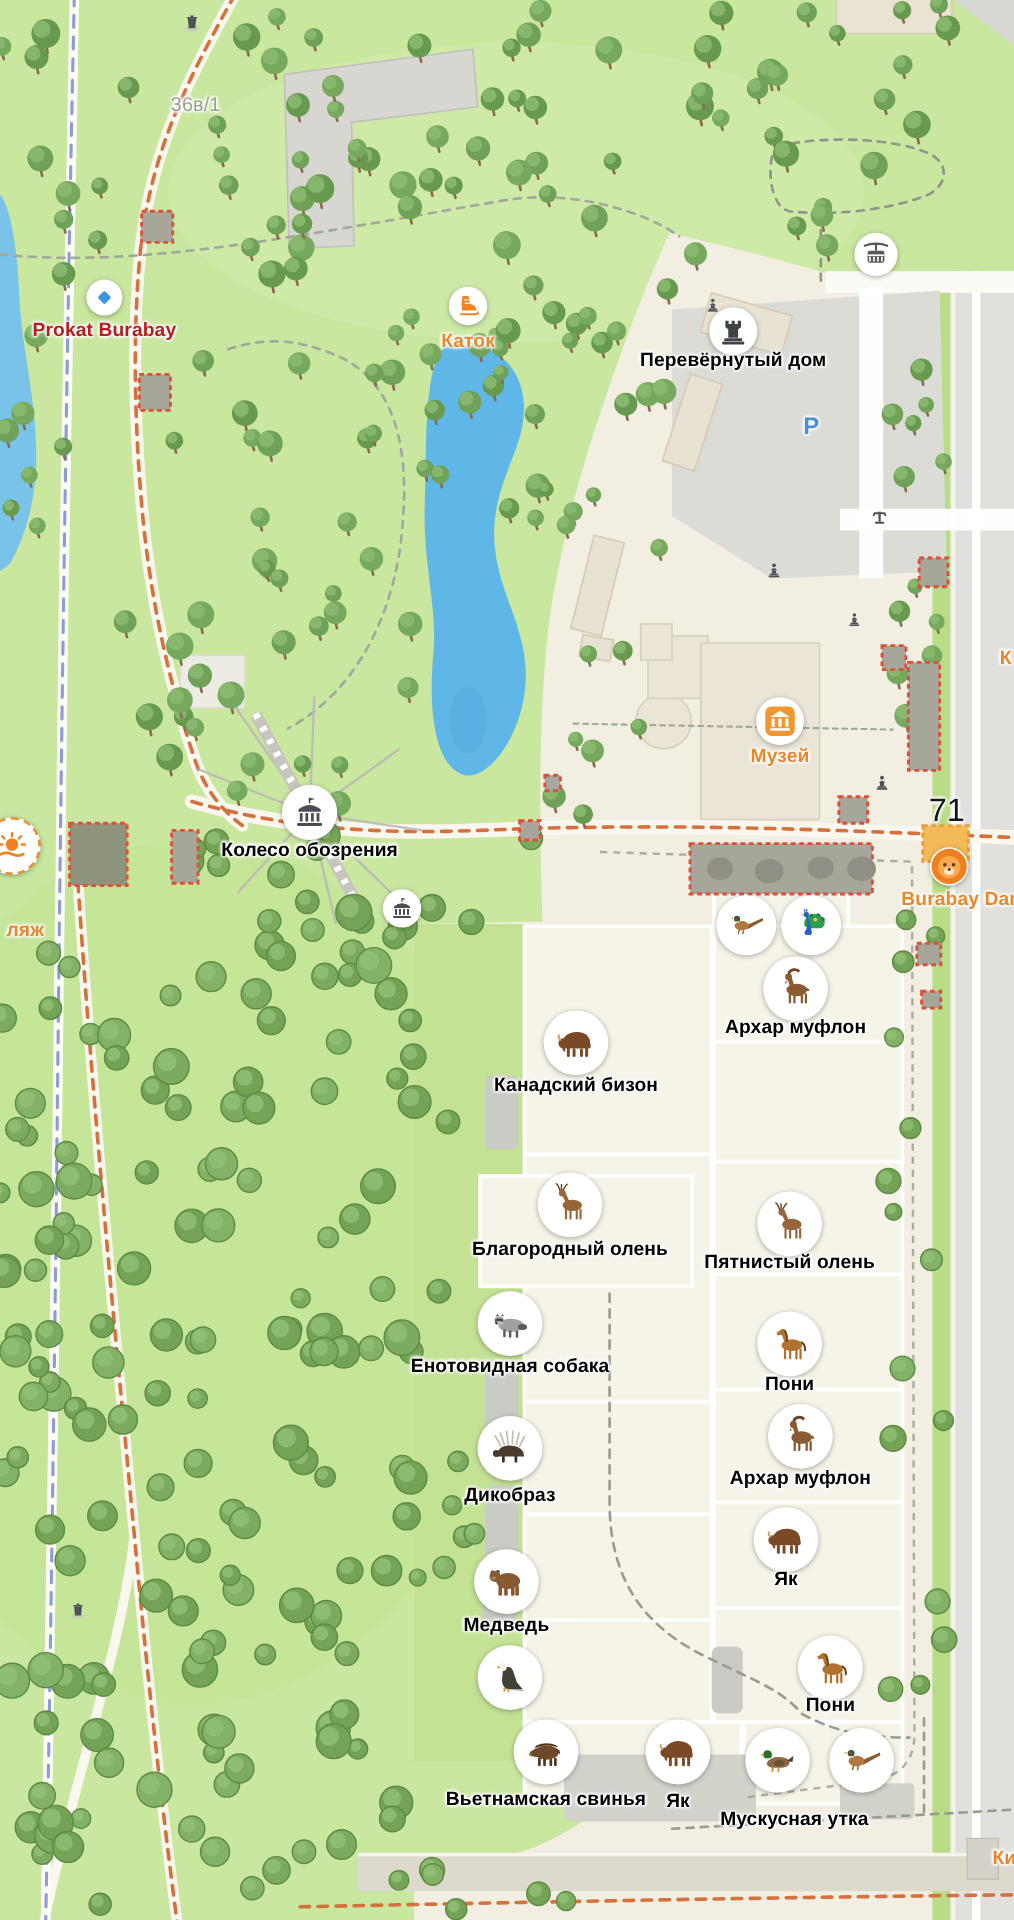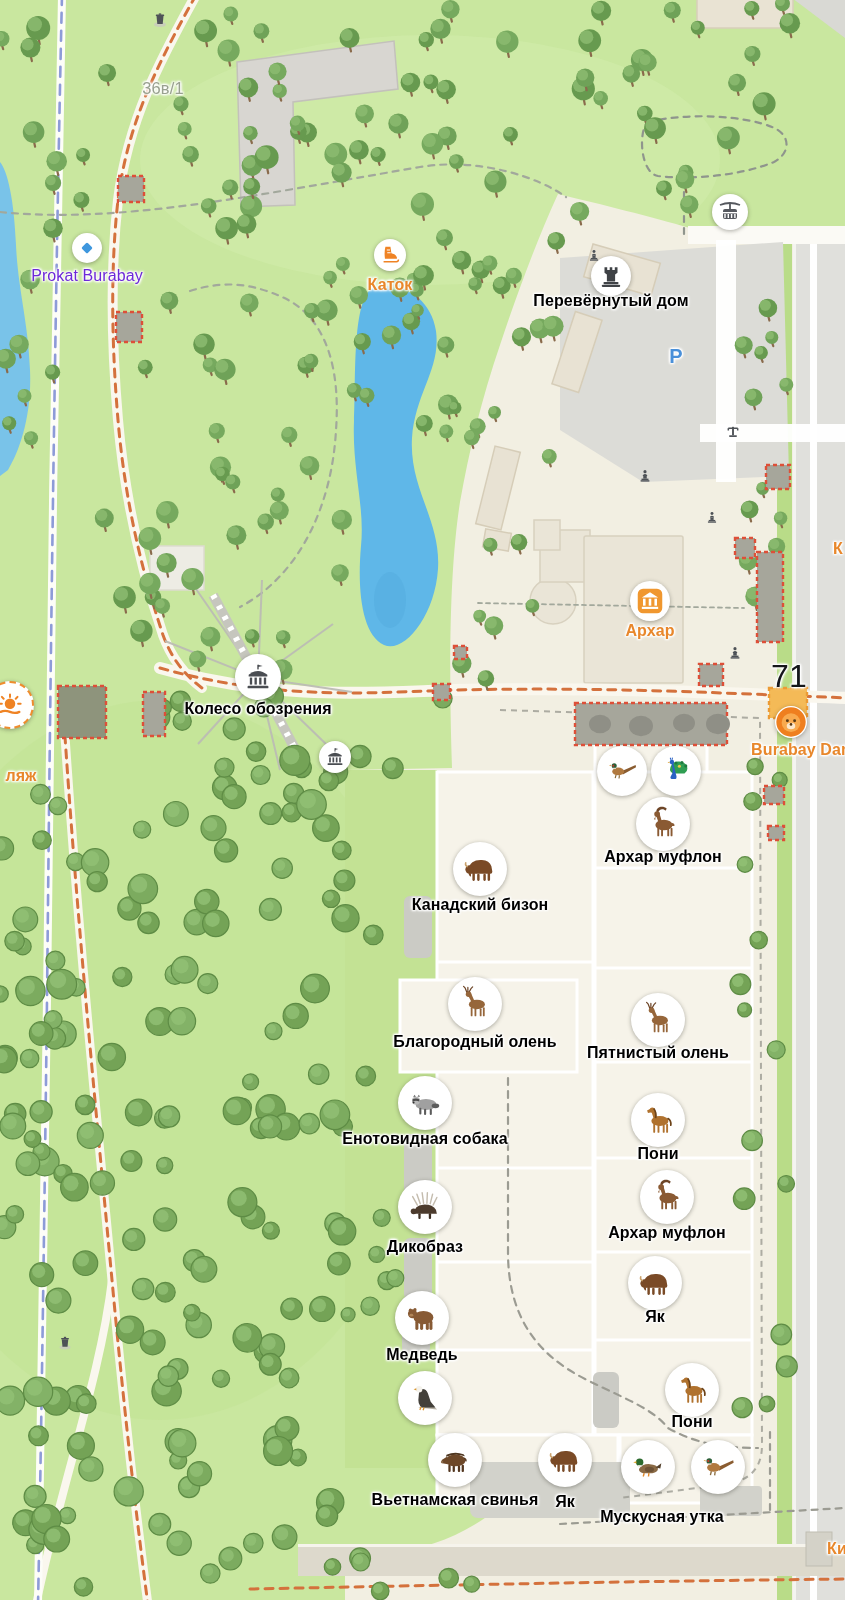--- a/index.html
+++ b/index.html
@@ -9,23 +9,23 @@
 #overlay{position:absolute;left:0;top:0;width:845px;height:1600px}
 .poi{position:absolute;display:flex;align-items:center;justify-content:center;background:#fff;
   border-radius:50%;box-shadow:0 1px 4px rgba(50,50,40,.4);transform:translate(-50%,-50%);cursor:pointer}
 .poi svg{display:block}
 .poi.ring-dashed{border:2px dashed #ef8c2e}
 .glyph{position:absolute;transform:translate(-50%,-50%)}
 .maplabel{position:absolute;transform:translate(-50%,-50%);font-size:16px;font-weight:600;color:#000000;
   white-space:nowrap;letter-spacing:.1px;cursor:pointer;
   text-shadow:-1px -1px 2px #fff,1px -1px 2px #fff,-1px 1px 2px #fff,1px 1px 2px #fff,0 0 4px #fff}
 .lab-orange{color:#e8872b;font-weight:700}
-.lab-blue{color:#6d28d9;font-weight:400}
+.lab-blue{color:#b91c1c;font-weight:700}
 .lab-gray{color:#98a08f;font-weight:400;font-size:16.5px}
-.lab-black{color:#15161a;font-weight:400;font-size:32px}
+.lab-black{color:#15161a;font-weight:400;font-size:27px}
 .lab-parking{color:#4a90d9;font-weight:700;font-size:20px}
 </style>
 </head>
 <body>
 
 <div id="map">
 <svg class="bg" width="845" height="1600" viewBox="0 0 845 1600">
 <defs>
   <symbol id="a-ibex" viewBox="0 0 40 40">
     <path d="M13 7 C13 2 20 0 24 4 L22.5 6 C20 3.2 15.5 4.5 15 8 Z" fill="#6d4527"></path>
@@ -1315,21 +1315,21 @@
       <div class="poi" style="left: 730px; top: 212px; width: 36px; height: 36px;">
         <svg width="24" height="24">
           <use href="#i-cablecar"></use>
         </svg>
       </div>
       <div class="poi" style="left: 650px; top: 601px; width: 40px; height: 40px;">
         <svg width="28" height="28">
           <use href="#i-museum"></use>
         </svg>
       </div>
-      <div class="maplabel lab-orange" style="left: 650px; top: 631px;">Архар</div>
+      <div class="maplabel lab-orange" style="left: 650px; top: 631px;">Музей</div>
       <div class="poi" style="left: 258px; top: 677px; width: 46px; height: 46px;">
         <svg width="28" height="28">
           <use href="#i-carousel"></use>
         </svg>
       </div>
       <div class="maplabel " style="left: 258px; top: 709px;">Колесо обозрения</div>
       <div class="poi" style="left: 335px; top: 757px; width: 32px; height: 32px;">
         <svg width="20" height="20">
           <use href="#i-carousel"></use>
         </svg>

